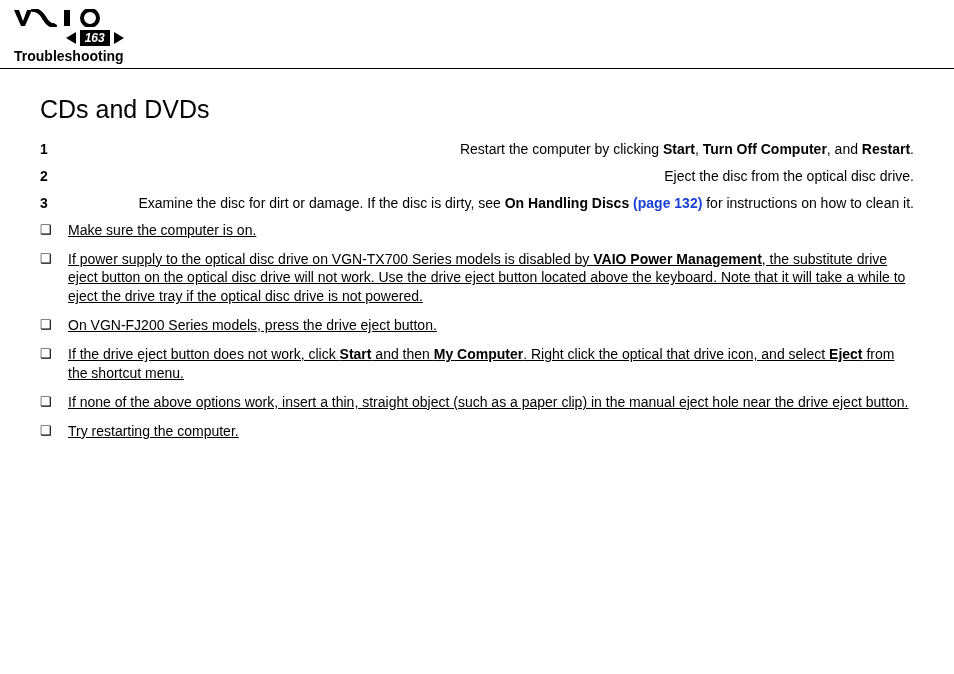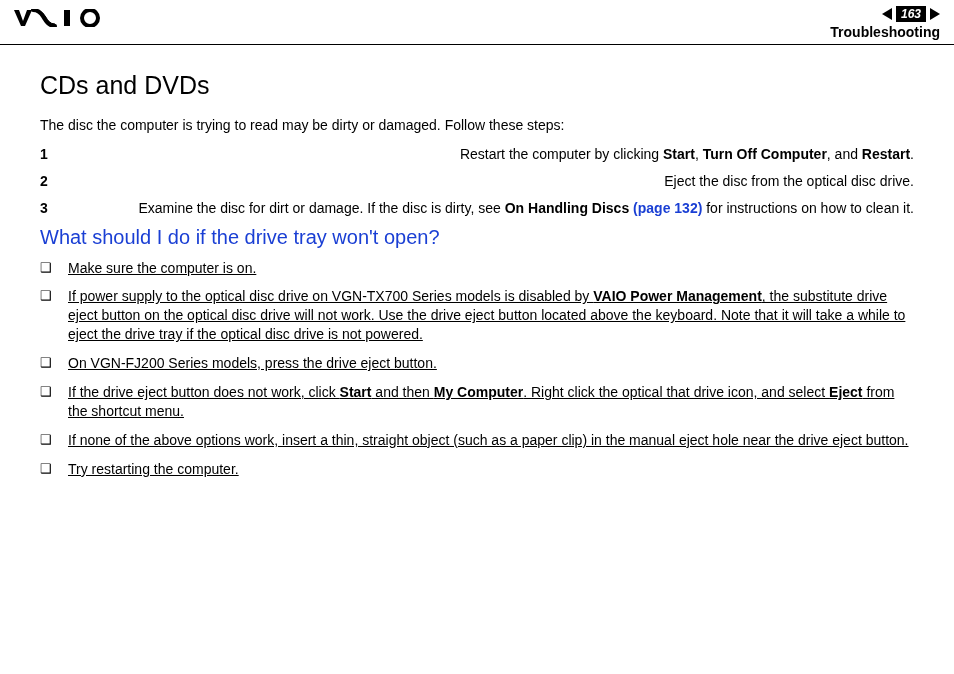--- a/index.html
+++ b/index.html
@@ -9,20 +9,21 @@
       width: 954px;
       height: 674px;
       overflow: hidden;
     }
     .header {
       display: flex;
       justify-content: space-between;
       align-items: flex-start;
       padding: 6px 14px 4px 14px;
       border-bottom: 1px solid #000;
+      flex-direction: column;
     }
     .logo {
       display: flex;
       align-items: center;
       height: 24px;
     }
     .page-nav {
       display: flex;
       flex-direction: column;
       align-items: flex-end;
@@ -139,28 +140,26 @@
       <span class="page-num">163</span>
       <div class="arrow-right"></div>
     </div>
     <div class="section-label">Troubleshooting</div>
   </div>
 </div>
 
 <div class="content">
   <h1>CDs and DVDs</h1>
 
-  <p class="intro">The disc the computer is trying to read may be dirty or damaged. Follow these steps:</p>
   <ol class="steps">
     <li><span>Restart the computer by clicking </span><span class="b">Start</span><span>, </span><span class="b">Turn Off Computer</span><span>, and </span><span class="b">Restart</span><span>.</span></li>
     <li>Eject the disc from the optical disc drive.</li>
     <li><span>Examine the disc for dirt or damage. If the disc is dirty, see </span><span class="b">On Handling Discs </span><span class="link">(page 132)</span><span> for instructions on how to clean it.</span></li>
   </ol>
 
-  <h2>What should I do if the drive tray won't open?</h2>
   <ul class="bullets">
     <li>Make sure the computer is on.</li>
     <li><span>If power supply to the optical disc drive on VGN-TX700 Series models is disabled by </span><span class="b">VAIO Power Management</span><span>, the substitute drive eject button on the optical disc drive will not work. Use the drive eject button located above the keyboard. Note that it will take a while to eject the drive tray if the optical disc drive is not powered.</span></li>
     <li>On VGN-FJ200 Series models, press the drive eject button.</li>
     <li><span>If the drive eject button does not work, click </span><span class="b">Start</span><span> and then </span><span class="b">My Computer</span><span>. Right click the optical that drive icon, and select </span><span class="b">Eject</span><span> from the shortcut menu.</span></li>
     <li>If none of the above options work, insert a thin, straight object (such as a paper clip) in the manual eject hole near the drive eject button.</li>
     <li>Try restarting the computer.</li>
   </ul>
 </div>
 

